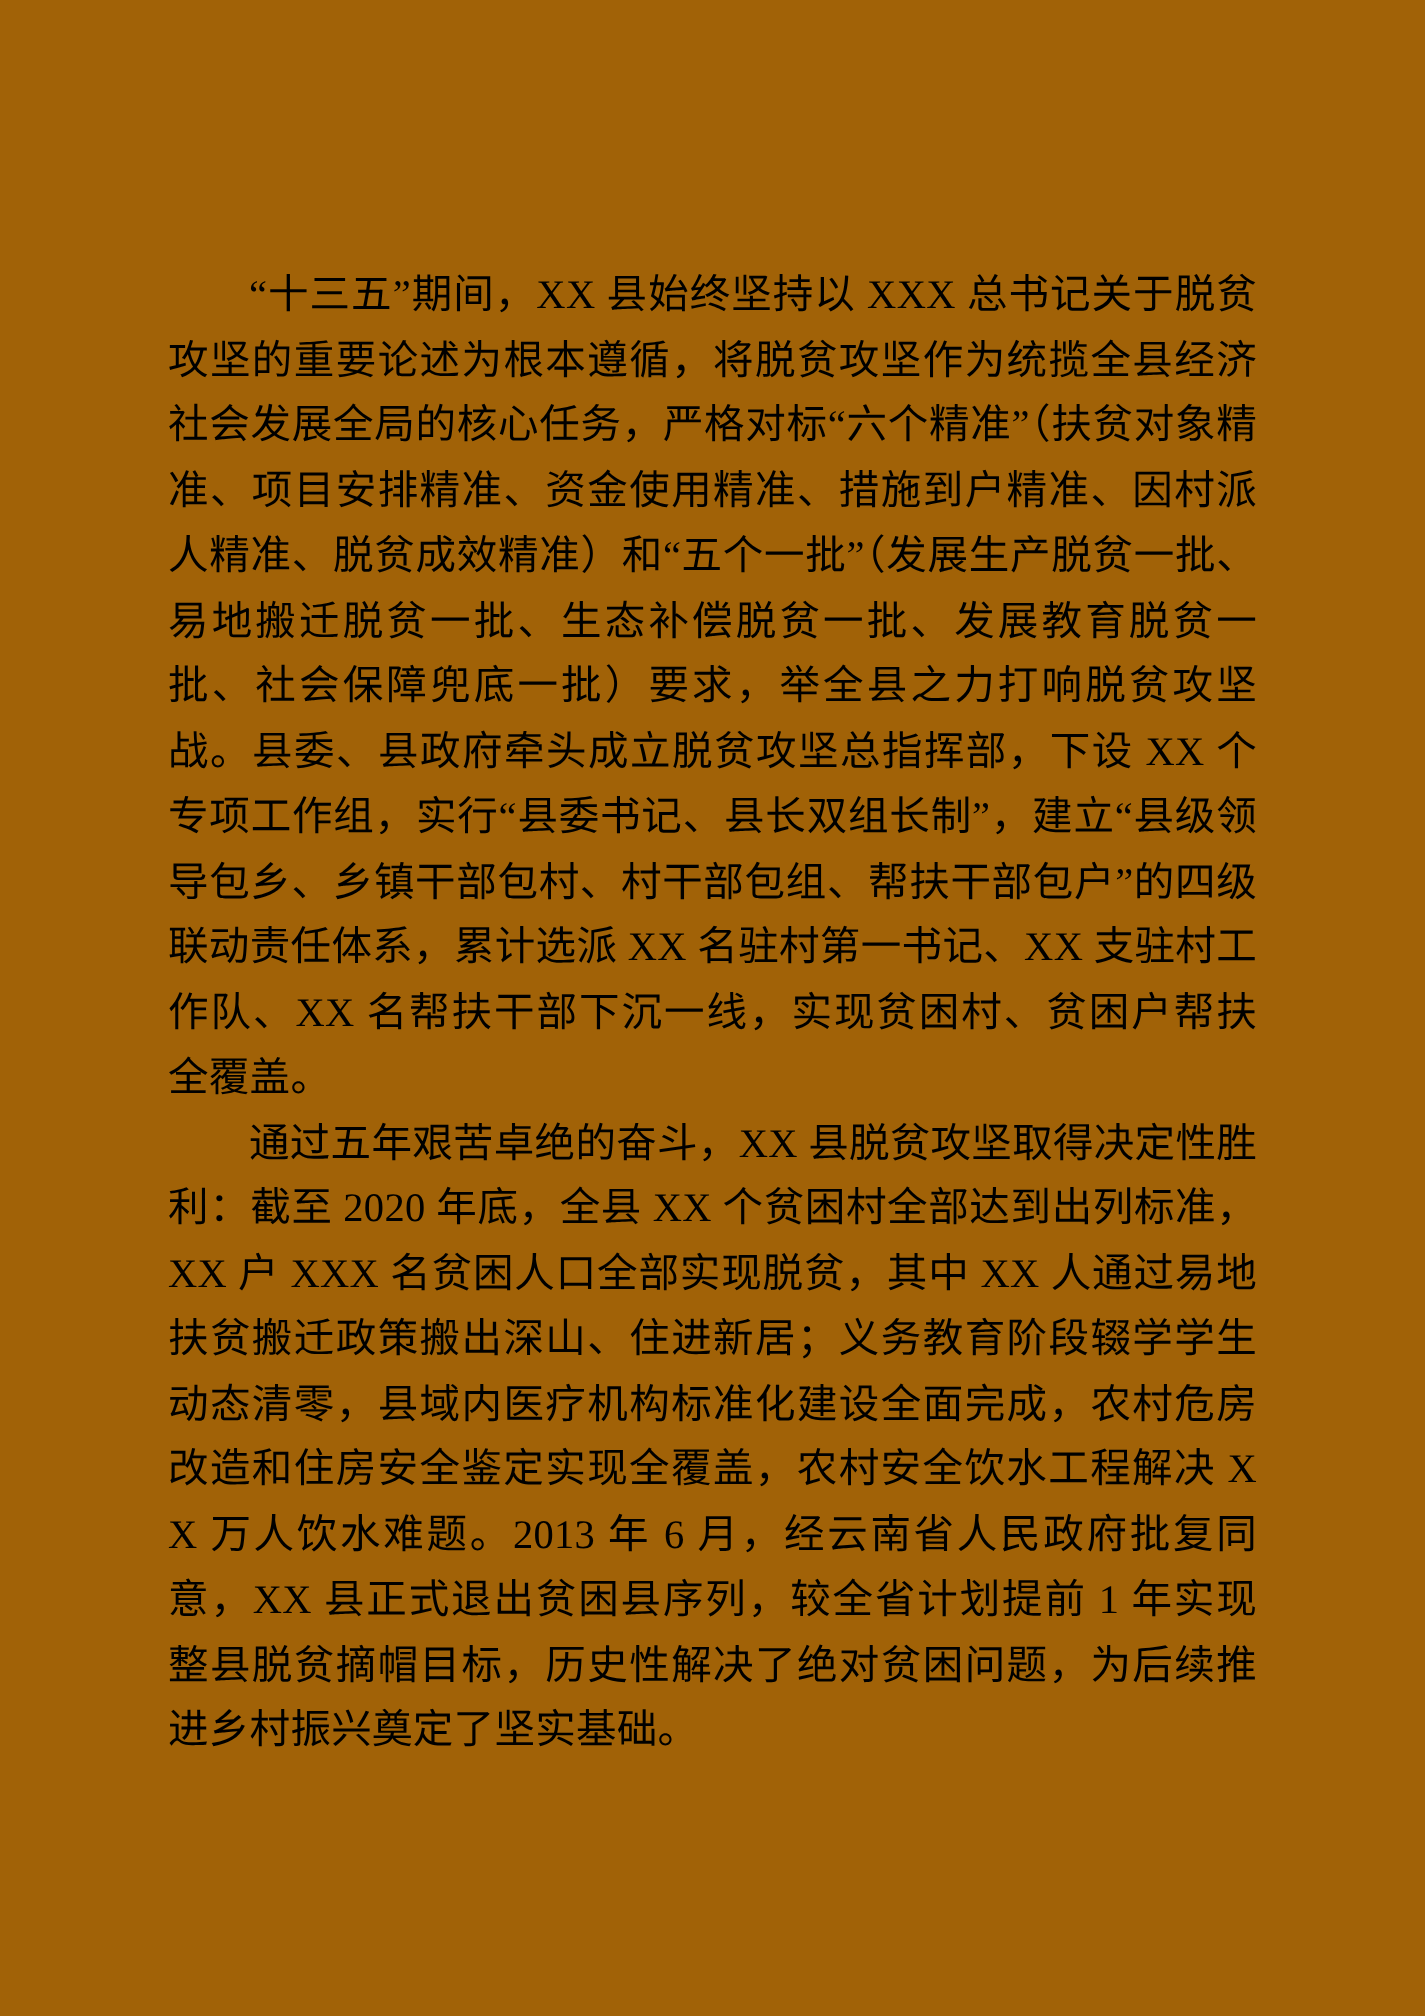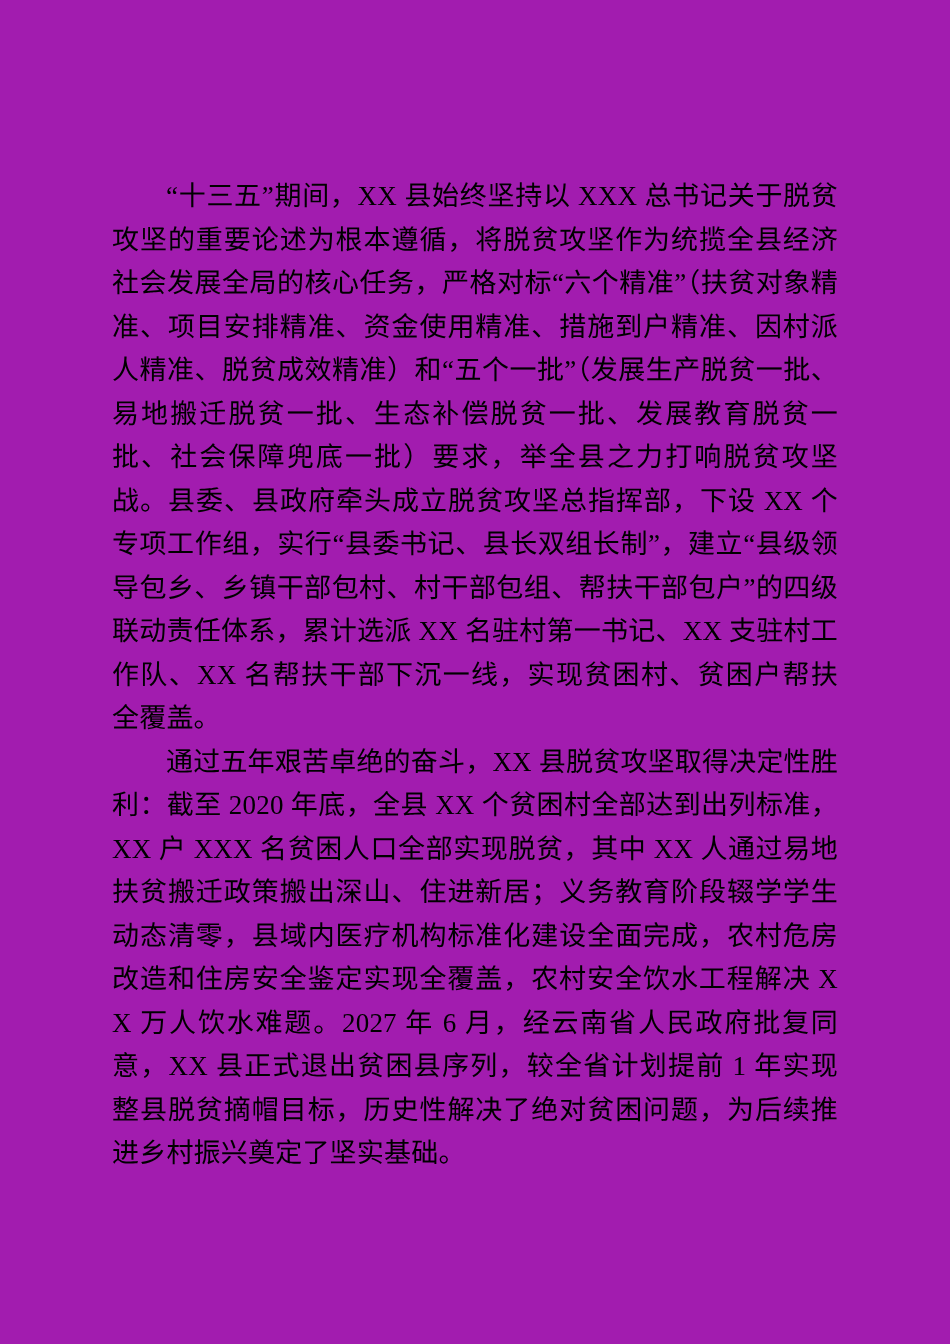--- a/index.html
+++ b/index.html
@@ -10,35 +10,35 @@
   body {
     width: 950px;
     height: 1344px;
     overflow: hidden;
     font-family: "Liberation Serif", "DejaVu Serif", serif;
   }
   .page {
     box-sizing: border-box;
     width: 950px;
     height: 1344px;
-    background: #a21caf;
+    background: #a16207;
     padding: 175px 112px 0 112px;
     color: #000000;
   }
   .para {
     margin: 0;
     font-size: 27px;
     line-height: 43.5px;
     color: #000000;
     text-align: justify;
     text-justify: inter-ideograph;
     text-indent: 2em;
     word-break: break-all;
     letter-spacing: 0.2px;
   }
 </style>
 </head>
 <body>
 
 <div class="page">
   <p class="para">“十三五”期间，XX 县始终坚持以 XXX 总书记关于脱贫攻坚的重要论述为根本遵循，将脱贫攻坚作为统揽全县经济社会发展全局的核心任务，严格对标“六个精准”（扶贫对象精准、项目安排精准、资金使用精准、措施到户精准、因村派人精准、脱贫成效精准）和“五个一批”（发展生产脱贫一批、易地搬迁脱贫一批、生态补偿脱贫一批、发展教育脱贫一批、社会保障兜底一批）要求，举全县之力打响脱贫攻坚战。县委、县政府牵头成立脱贫攻坚总指挥部，下设 XX 个专项工作组，实行“县委书记、县长双组长制”，建立“县级领导包乡、乡镇干部包村、村干部包组、帮扶干部包户”的四级联动责任体系，累计选派 XX 名驻村第一书记、XX 支驻村工作队、XX 名帮扶干部下沉一线，实现贫困村、贫困户帮扶全覆盖。</p>
-  <p class="para">通过五年艰苦卓绝的奋斗，XX 县脱贫攻坚取得决定性胜利：截至 2020 年底，全县 XX 个贫困村全部达到出列标准，XX 户 XXX 名贫困人口全部实现脱贫，其中 XX 人通过易地扶贫搬迁政策搬出深山、住进新居；义务教育阶段辍学学生动态清零，县域内医疗机构标准化建设全面完成，农村危房改造和住房安全鉴定实现全覆盖，农村安全饮水工程解决 XX 万人饮水难题。2027 年 6 月，经云南省人民政府批复同意，XX 县正式退出贫困县序列，较全省计划提前 1 年实现整县脱贫摘帽目标，历史性解决了绝对贫困问题，为后续推进乡村振兴奠定了坚实基础。</p>
+  <p class="para">通过五年艰苦卓绝的奋斗，XX 县脱贫攻坚取得决定性胜利：截至 2020 年底，全县 XX 个贫困村全部达到出列标准，XX 户 XXX 名贫困人口全部实现脱贫，其中 XX 人通过易地扶贫搬迁政策搬出深山、住进新居；义务教育阶段辍学学生动态清零，县域内医疗机构标准化建设全面完成，农村危房改造和住房安全鉴定实现全覆盖，农村安全饮水工程解决 XX 万人饮水难题。2013 年 6 月，经云南省人民政府批复同意，XX 县正式退出贫困县序列，较全省计划提前 1 年实现整县脱贫摘帽目标，历史性解决了绝对贫困问题，为后续推进乡村振兴奠定了坚实基础。</p>
 </div>
 
 </body></html>

